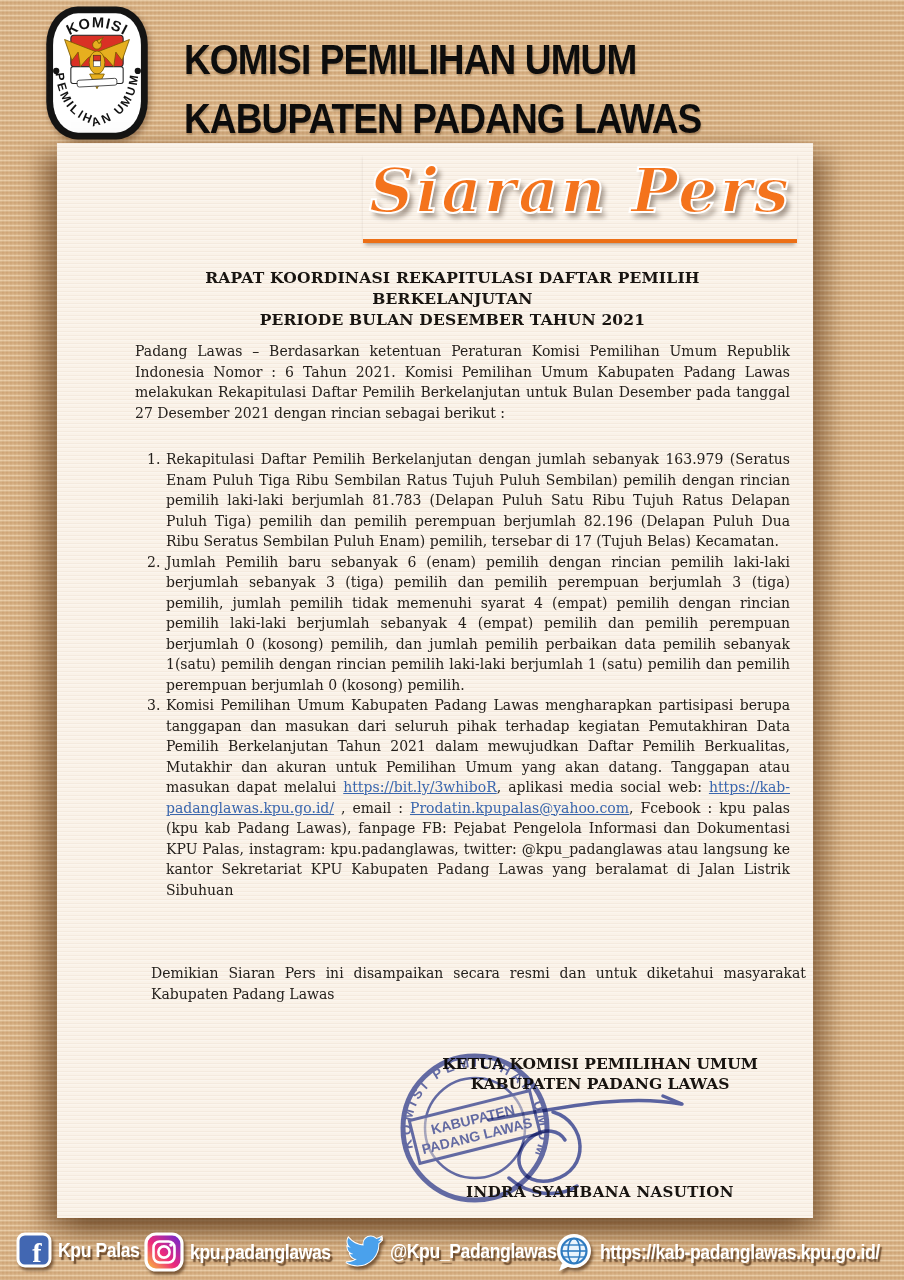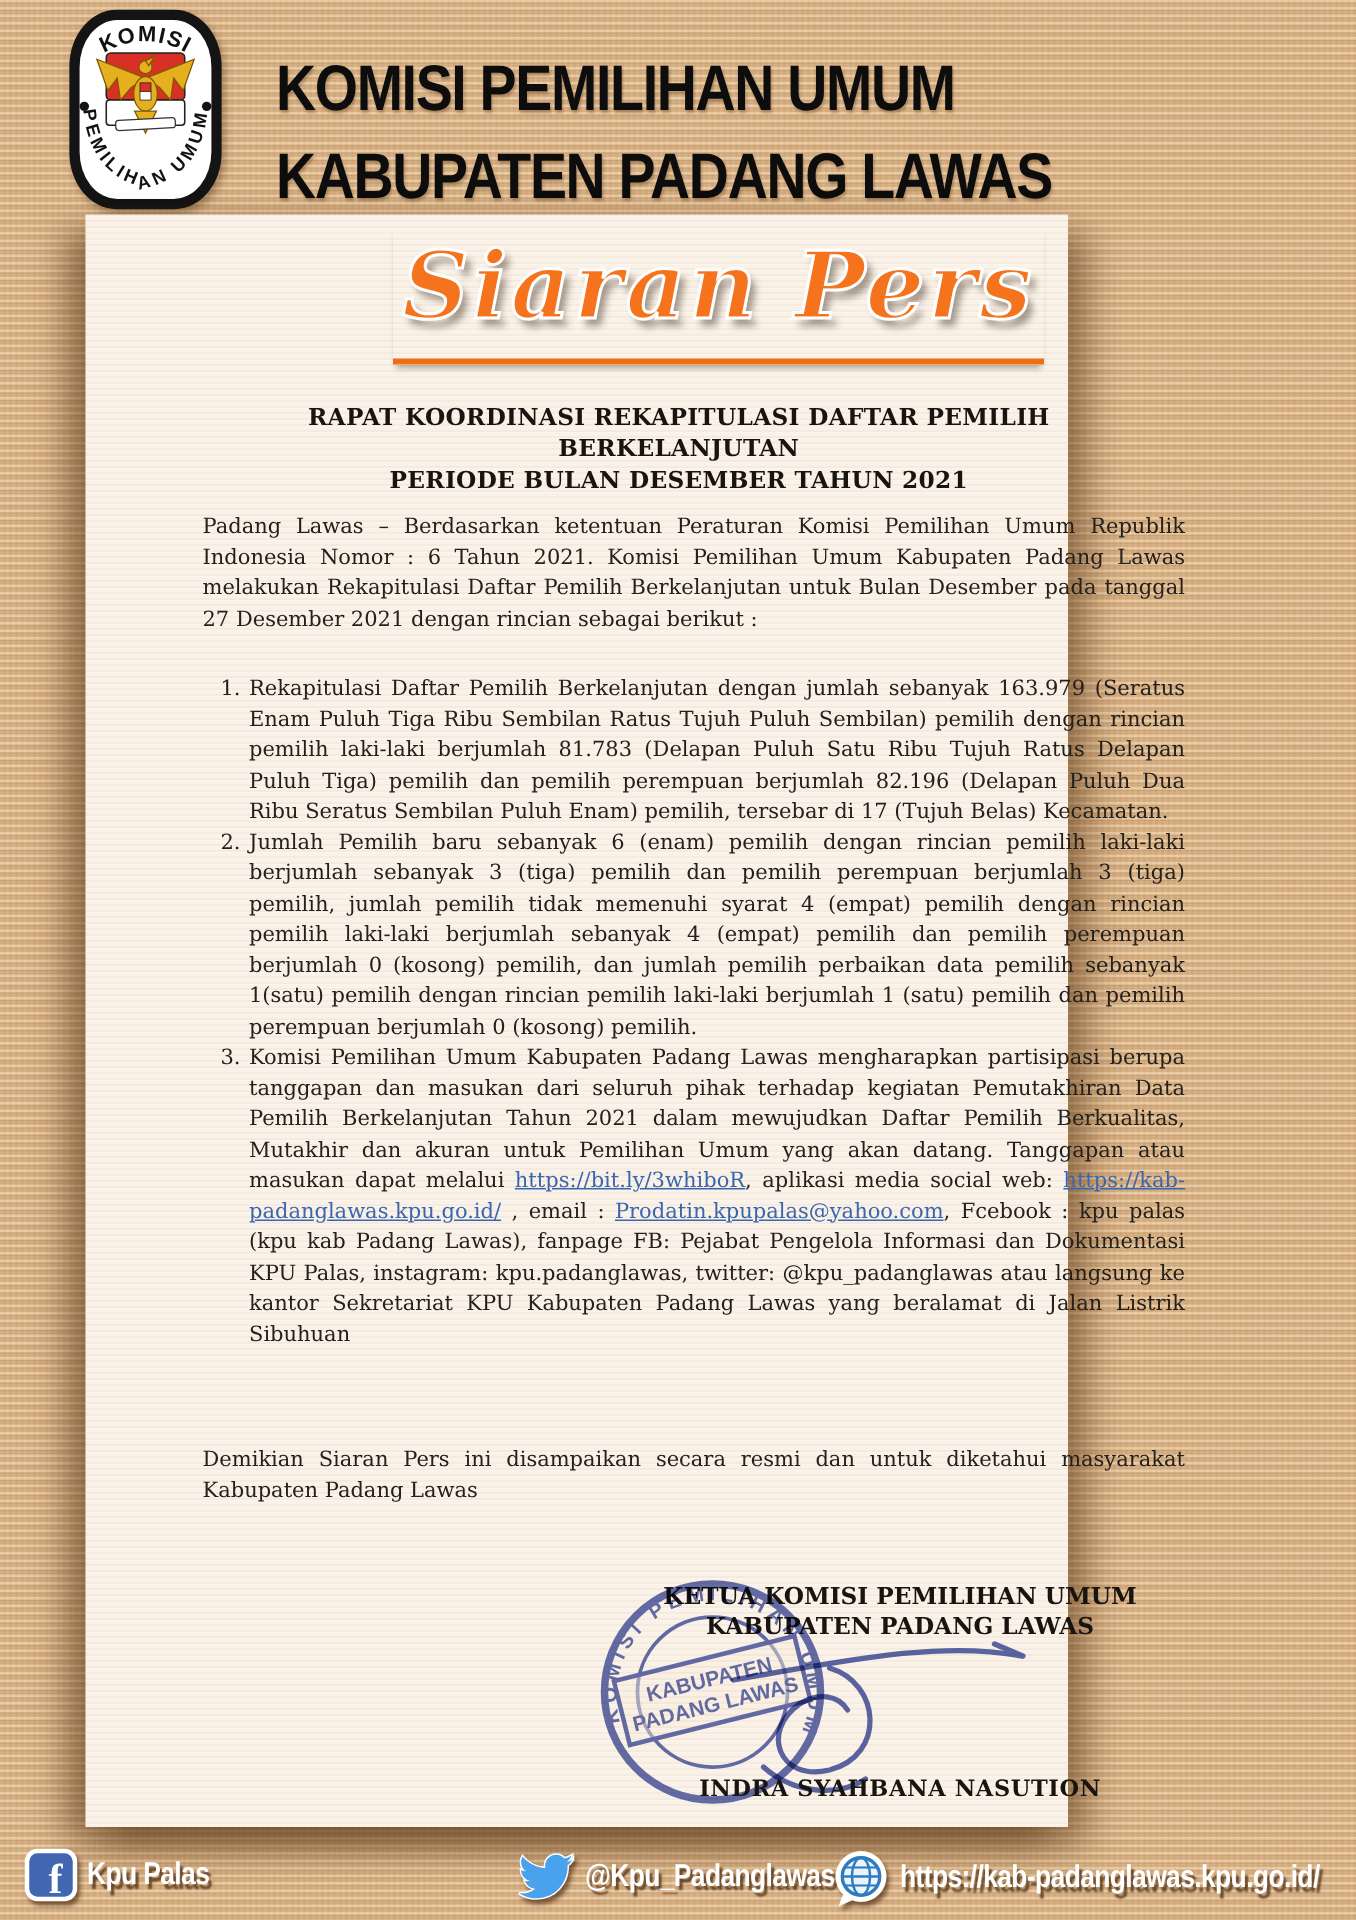--- a/index.html
+++ b/index.html
@@ -21,21 +21,21 @@
     filter:drop-shadow(2px 3px 3px rgba(80,45,15,.45));}
   .org-name{
     position:absolute;left:184px;top:30px;
     font-family:"Liberation Sans",sans-serif;font-weight:bold;color:#0d0d0d;
     font-size:43px;line-height:59px;letter-spacing:-1px;white-space:nowrap;
     transform:scaleX(.86);transform-origin:left top;
     text-shadow:1px 2px 2px rgba(90,55,20,.35);
   }
   
   .paper{
-    position:absolute;left:57px;top:143px;width:655px;height:1075px;
+    position:absolute;left:57px;top:143px;width:756px;height:1075px;
     background-color:#faf2e8;
     background-image:repeating-linear-gradient(180deg,
       rgba(216,194,172,.16) 0 1px, rgba(255,255,255,.25) 1px 2px,
       rgba(250,242,232,0) 2px 4px);
     box-shadow:-14px 10px 22px rgba(84,48,16,.55), 14px 12px 22px rgba(84,48,16,.5);
   }
   .banner{
     position:absolute;top:8px;right:16px;
     font-family:"DejaVu Serif",serif;font-style:italic;font-weight:bold;
     font-size:62px;line-height:80px;letter-spacing:2px;color:#f4731c;
@@ -48,21 +48,21 @@
     position:absolute;left:68px;top:113px;width:655px;text-align:center;
     font-weight:bold;font-size:15.5px;line-height:21px;letter-spacing:.2px;color:#181410;margin-top:11px;
   }
   .bodytext{font-size:14px;line-height:20.5px;color:#24201c;text-align:justify;}
   .intro{position:absolute;left:78px;top:198px;width:655px;margin:0;}
   .list{position:absolute;left:78px;top:306px;width:655px;}
   .li{display:flex;}
   .li-num{width:31px;padding-left:12px;box-sizing:border-box;flex:none;}
   .li-body{flex:1;text-align:justify;}
   .doclink{color:#3a66ad;text-decoration:underline;cursor:pointer;}
-  .closing{position:absolute;left:78px;top:820px;width:655px;margin:0;}
+  .closing{position:absolute;left:94px;top:820px;width:655px;margin:0;}
   .sig-date{position:absolute;left:353px;top:880px;width:380px;text-align:center;
     font-size:15.5px;color:#24201c;}
   .sig-head{position:absolute;left:353px;top:911px;width:380px;text-align:center;
     font-weight:bold;font-size:15.5px;line-height:20px;color:#181410;}
   .sig-name{position:absolute;left:353px;top:1040px;width:380px;text-align:center;
     font-weight:bold;font-size:15px;letter-spacing:.4px;color:#181410;}
   .stamp{position:absolute;left:338px;top:905px;width:160px;height:160px;
     mix-blend-mode:multiply;opacity:.92;}
   .scribble{position:absolute;left:392px;top:935px;width:250px;height:135px;
     mix-blend-mode:multiply;opacity:.9;}
@@ -182,20 +182,36 @@
   <footer class="social-bar">
 
     <div class="social-item fb-item">
       <svg width="36" height="36" viewBox="0 0 36 36">
         <rect x="2" y="2" width="32" height="32" rx="7" fill="#4267b2" stroke="#ffffff" stroke-width="3"></rect>
         <text x="21" y="30" text-anchor="middle" font-family="Liberation Serif, serif" font-size="28" font-weight="bold" fill="#ffffff">f</text>
       </svg>
       <span class="social-label">Kpu Palas</span>
     </div>
 
+    <div class="social-item ig-item">
+      <svg width="40" height="40" viewBox="0 0 40 40">
+        <defs>
+          <linearGradient id="igGrad" x1="0" y1="1" x2="1" y2="0">
+            <stop offset="0" stop-color="#f9ce34"></stop>
+            <stop offset="0.45" stop-color="#ee2a7b"></stop>
+            <stop offset="1" stop-color="#6228d7"></stop>
+          </linearGradient>
+        </defs>
+        <rect x="2" y="2" width="36" height="36" rx="10" fill="url(#igGrad)" stroke="#ffffff" stroke-width="3.2"></rect>
+        <rect x="9.5" y="9.5" width="21" height="21" rx="6" fill="none" stroke="#ffffff" stroke-width="2.6"></rect>
+        <circle cx="20" cy="20" r="5.6" fill="none" stroke="#ffffff" stroke-width="2.6"></circle>
+        <circle cx="27" cy="13" r="1.8" fill="#ffffff"></circle>
+      </svg>
+      <span class="social-label">kpu.padanglawas</span>
+    </div>
 
     <div class="social-item tw-item">
       <svg width="42" height="38" viewBox="0 0 34 30">
         <path fill="#4aa1ec" stroke="#ffffff" stroke-width="1.6" paint-order="stroke" d="M32.3 6.1c-1.1.5-2.2.8-3.4 1 1.2-.75 2.15-1.9 2.6-3.3-1.15.7-2.4 1.2-3.75 1.45C26.65 4 25.05 3.2 23.3 3.2c-3.3 0-5.95 2.65-5.95 5.95 0 .45.05.9.15 1.3-4.95-.25-9.35-2.6-12.3-6.2-.5.9-.8 1.9-.8 3 0 2.05 1.05 3.9 2.65 4.95-.95-.05-1.85-.3-2.65-.75v.1c0 2.85 2.05 5.25 4.8 5.8-.5.15-1.05.2-1.6.2-.4 0-.75-.05-1.1-.1.75 2.35 2.95 4.05 5.55 4.1-2.05 1.6-4.6 2.55-7.35 2.55-.5 0-.95-.05-1.4-.1 2.65 1.7 5.8 2.7 9.15 2.7 11 0 17-9.1 17-17v-.8c1.15-.85 2.15-1.9 2.85-3.1z"></path>
       </svg>
       <span class="social-label">@Kpu_Padanglawas</span>
     </div>
 
     <div class="social-item web-item">
       <svg width="40" height="40" viewBox="0 0 40 40">

